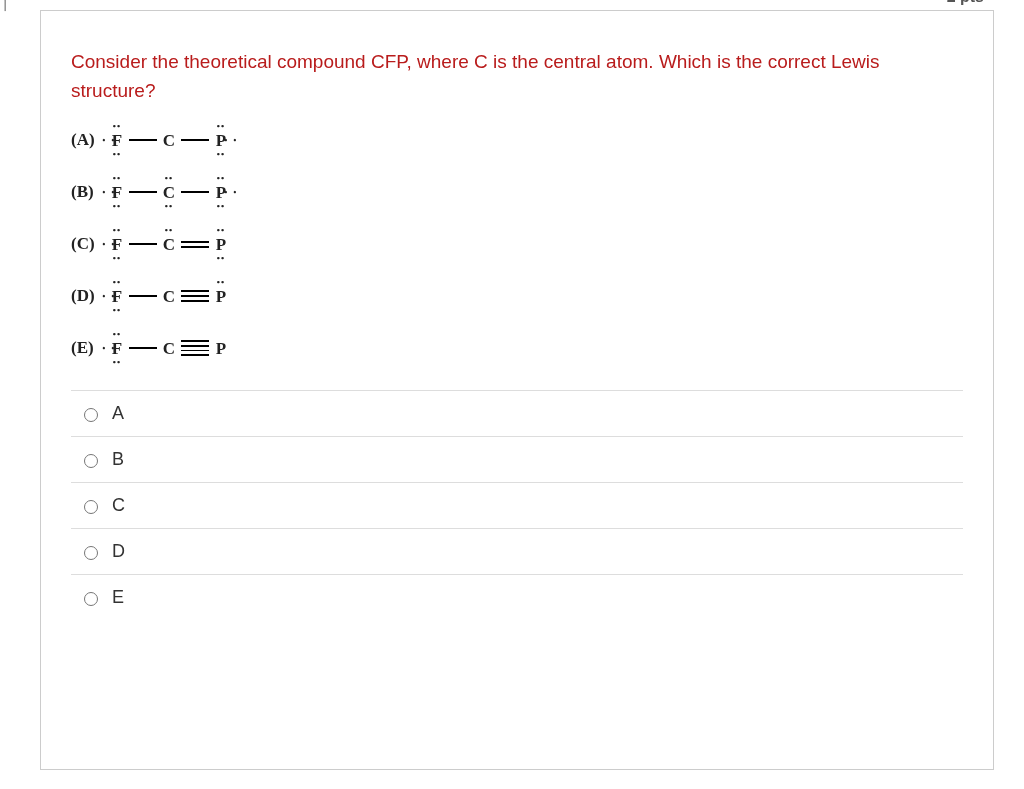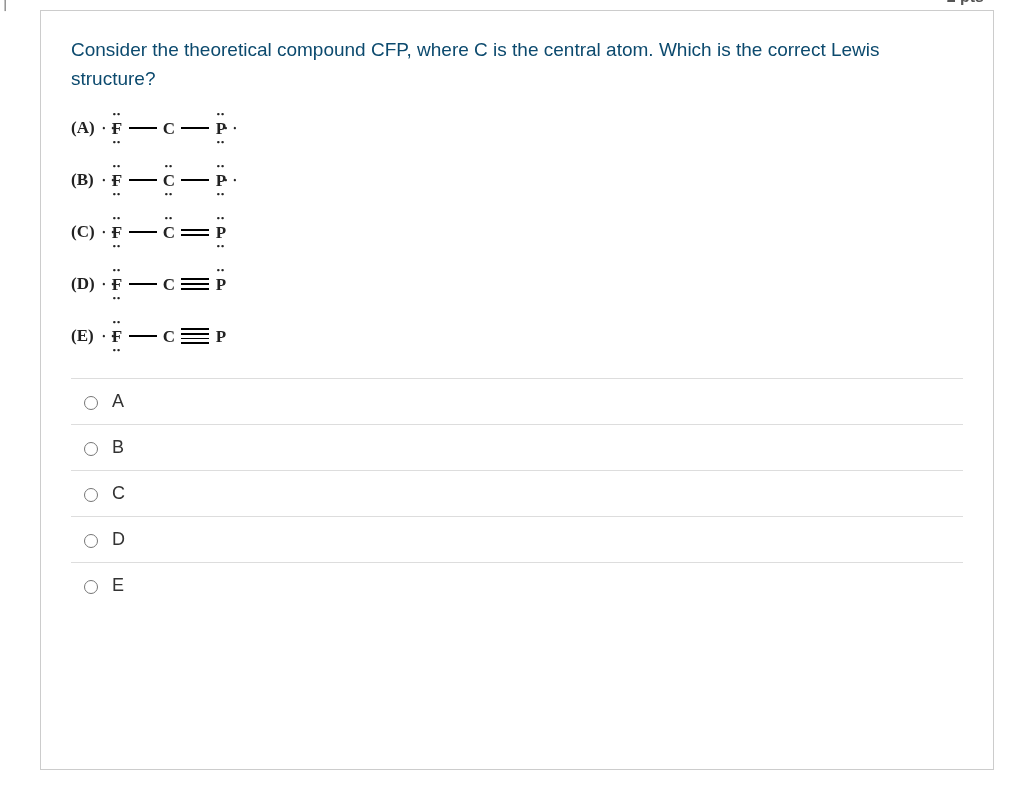--- a/index.html
+++ b/index.html
@@ -35,23 +35,24 @@
   }
   .question-box {
     border: 1px solid #ccc;
     margin-left: 40px;
     margin-right: 30px;
     padding: 25px 30px 30px 30px;
     min-height: 760px;
   }
   .question-text {
     font-size: 19px;
-    color: #0c4a6e;
+    color: #b91c1c;
     line-height: 1.5;
     margin-bottom: 25px;
+    margin-top: 12px;
   }
   .options-block {
     margin-bottom: 30px;
   }
   .opt-row {
     display: flex;
     align-items: center;
     margin-bottom: 32px;
     font-family: "Times New Roman", Times, serif;
     font-size: 17px;

